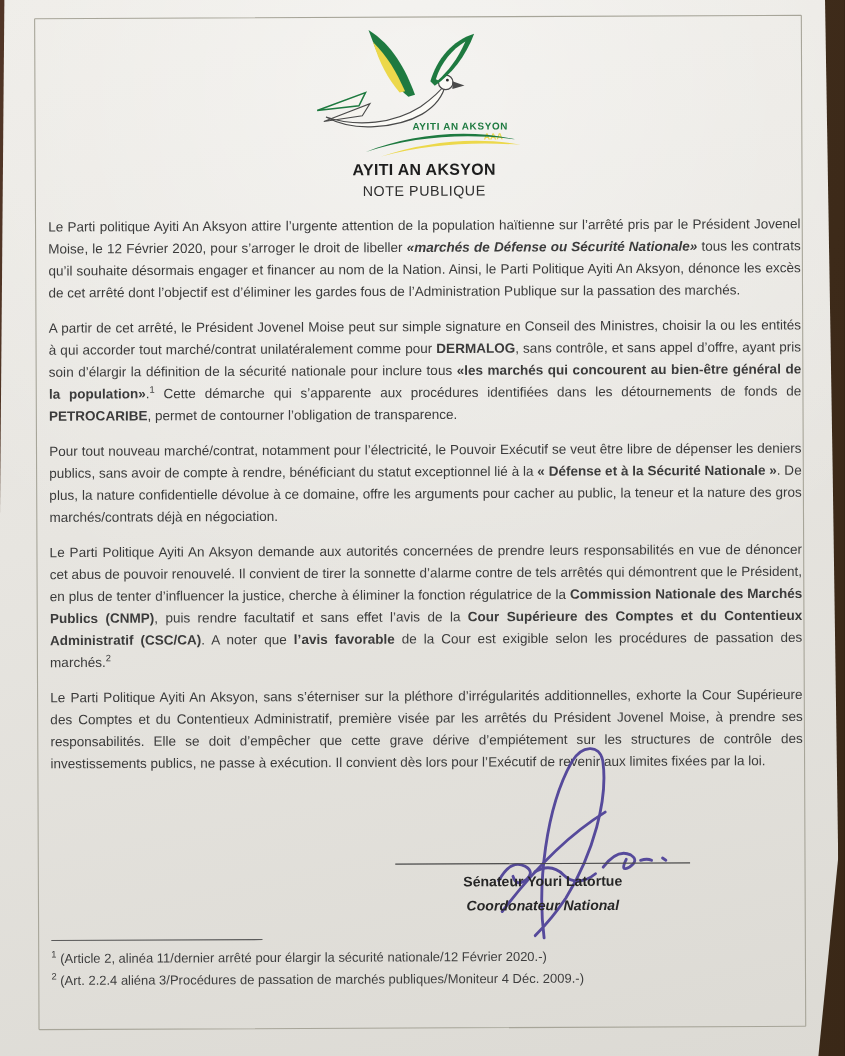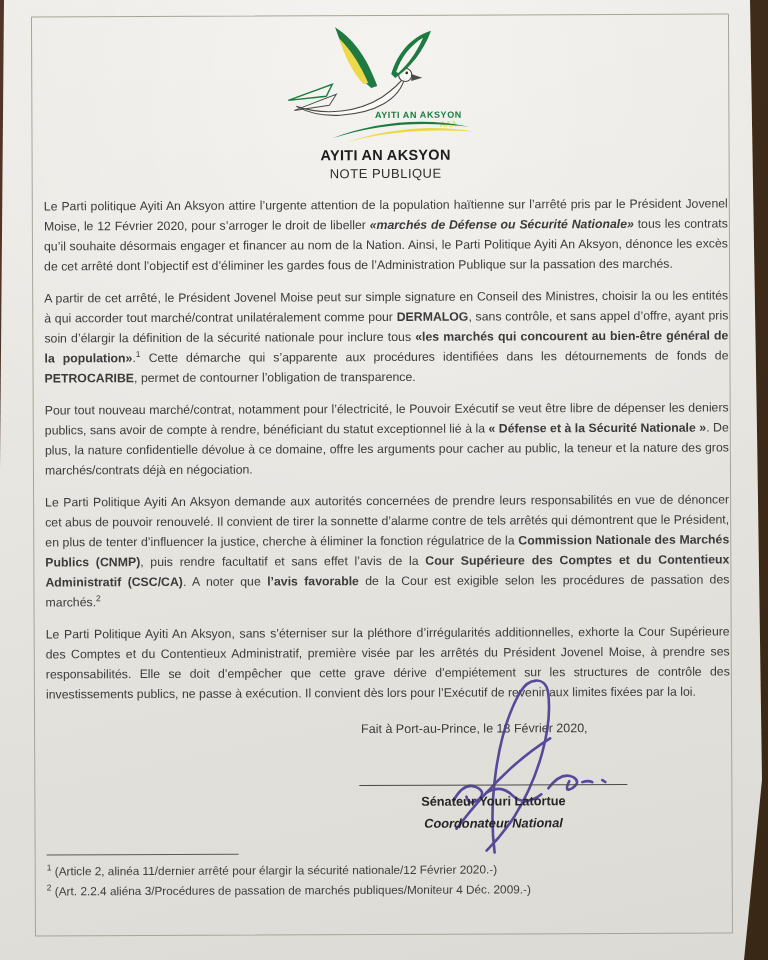--- a/index.html
+++ b/index.html
@@ -92,21 +92,20 @@
         </header>
 
         <main class="bodytext">
           <p><span>Le Parti politique Ayiti An Aksyon attire l’urgente attention de la population haïtienne sur l’arrêté pris par le Président Jovenel Moise, le 12 Février 2020, pour s’arroger le droit de libeller </span><span class="seg-bi">«marchés de Défense ou Sécurité Nationale»</span><span> tous les contrats qu’il souhaite désormais engager et financer au nom de la Nation.  Ainsi, le Parti Politique Ayiti An Aksyon, dénonce les excès de cet arrêté dont l’objectif est d’éliminer les gardes fous de l’Administration Publique sur la passation des marchés.</span></p>
           <p><span>A partir de cet arrêté, le Président Jovenel Moise peut sur simple signature en Conseil des Ministres, choisir la ou les entités à qui accorder tout marché/contrat unilatéralement comme pour </span><span class="seg-b">DERMALOG</span><span>, sans contrôle, et sans appel d’offre, ayant pris soin d’élargir la définition de la sécurité nationale pour inclure tous </span><span class="seg-b">«les marchés qui concourent au bien-être général de la population»</span><span>.</span><sup>1</sup><span> Cette démarche qui s’apparente aux procédures identifiées dans les détournements de fonds de </span><span class="seg-b">PETROCARIBE</span><span>, permet de contourner l’obligation de transparence.</span></p>
           <p><span>Pour tout nouveau marché/contrat, notamment pour l’électricité, le Pouvoir Exécutif se veut être libre de dépenser les deniers publics, sans avoir de compte à rendre, bénéficiant du statut exceptionnel lié à la </span><span class="seg-b">« Défense et à la Sécurité Nationale »</span><span>.  De plus, la nature confidentielle dévolue à ce domaine, offre les arguments pour cacher au public, la teneur et la nature des gros marchés/contrats déjà en négociation.</span></p>
           <p><span>Le Parti Politique Ayiti An Aksyon demande aux autorités concernées de prendre leurs responsabilités en vue de dénoncer cet abus de pouvoir renouvelé.  Il convient de tirer la sonnette d’alarme contre de tels arrêtés qui démontrent que le Président, en plus de tenter d’influencer la justice, cherche à éliminer la fonction régulatrice de la </span><span class="seg-b">Commission Nationale des Marchés Publics (CNMP)</span><span>, puis rendre facultatif et sans effet l’avis de la </span><span class="seg-b">Cour Supérieure des Comptes et du Contentieux Administratif (CSC/CA)</span><span>. A noter que </span><span class="seg-b">l’avis favorable</span><span> de la Cour est exigible selon les procédures de passation des marchés.</span><sup>2</sup></p>
           <p><span>Le Parti Politique Ayiti An Aksyon, sans s’éterniser sur la pléthore d’irrégularités additionnelles, exhorte la Cour Supérieure des Comptes et du Contentieux Administratif, première visée par les arrêtés du Président Jovenel Moise, à prendre ses responsabilités.  Elle se doit d’empêcher que cette grave dérive d’empiétement sur les structures de contrôle des investissements publics, ne passe à exécution. Il convient dès lors pour l’Exécutif de revenir aux limites fixées par la loi.</span></p>
 
           <div class="closing">
-            <div class="dateline">Fait à Port-au-Prince, le 18 Février 2020,</div>
 
             <svg class="signature-svg" width="240" height="182" viewBox="0 0 240 182" aria-hidden="true">
               <g fill="none" stroke="#4a3d96" stroke-width="2.6" stroke-linecap="round" opacity="0.92">
                 <path d="M96 176 C90 128 98 58 122 16 C131 1 147 0 150 15 C155 50 141 100 116 140 C106 155 96 166 88 174"></path>
                 <path d="M58 152 C84 118 116 84 152 62"></path>
                 <path d="M55 124 q 11 -20 24 -13 q 9 5 1 12 q -9 7 -12 -3"></path>
                 <path d="M88 116 c 12 -7 20 -3 26 3 c 8 8 19 7 29 -1"></path>
                 <path d="M150 112 q 13 -17 25 -11 q 8 5 -1 11 q -9 5 -3 -7"></path>
                 <path d="M184 106 q 6 -2 10 0"></path>
                 <path d="M204 104 l 3 2"></path>

